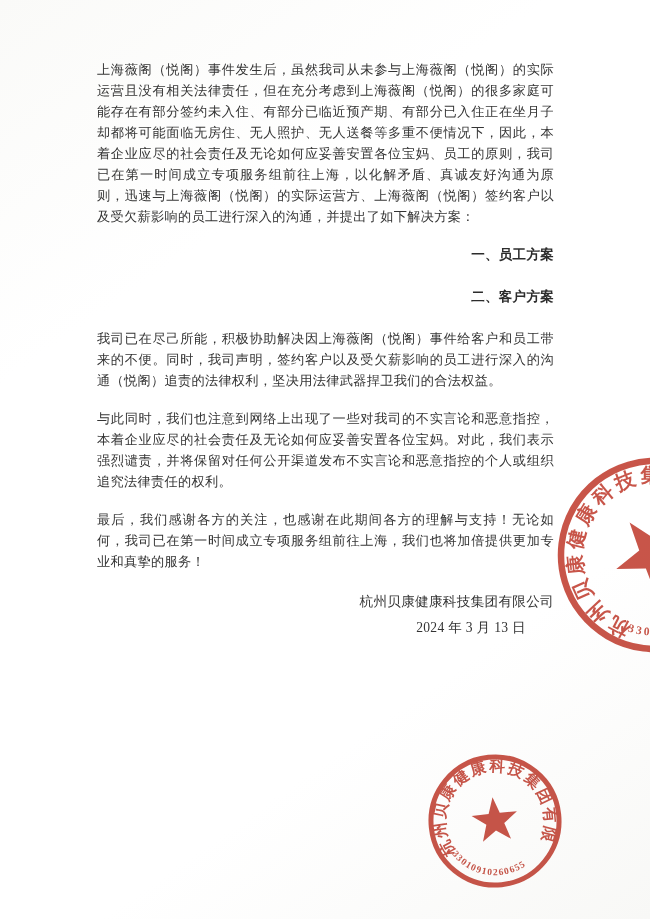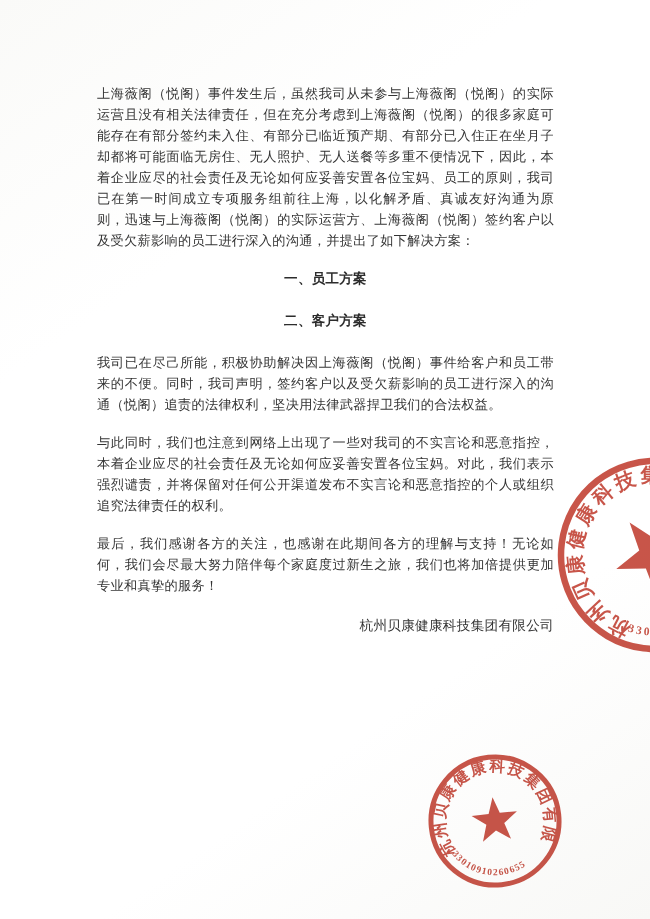--- a/index.html
+++ b/index.html
@@ -10,35 +10,35 @@
     overflow:hidden;
   }
   .page{
     position:relative;
     width:650px;height:919px;
     background:linear-gradient(145deg,#fafaf8 0%,#ffffff 28%,#ffffff 72%,#f8f8f6 100%);
     overflow:hidden;
   }
   .doc{
     position:absolute;
-    left:97px;top:83px;width:457px;
+    left:97px;top:59px;width:457px;
     color:#343434;
     font-size:13.2px;
     line-height:21px;
     letter-spacing:0.3px;
     text-align:justify;
   }
   .doc p{margin:0 0 17px 0;}
   .doc h3{
     margin:0 0 21px 0;
     font-size:13.5px;
     line-height:21px;
     font-weight:bold;
     color:#2c2c2c;
-    text-align:center;
+    text-align:right;
   }
   .sig{margin-top:4px;}
   .sig-company{
     text-align:right;
     font-size:13.6px;
     line-height:26px;
     color:#333;
   }
   .sig-date{
     text-align:right;
@@ -64,24 +64,25 @@
 <body>
 
 <div class="page">
 
   <div class="doc">
     <p>上海薇阁（悦阁）事件发生后，虽然我司从未参与上海薇阁（悦阁）的实际运营且没有相关法律责任，但在充分考虑到上海薇阁（悦阁）的很多家庭可能存在有部分签约未入住、有部分已临近预产期、有部分已入住正在坐月子却都将可能面临无房住、无人照护、无人送餐等多重不便情况下，因此，本着企业应尽的社会责任及无论如何应妥善安置各位宝妈、员工的原则，我司已在第一时间成立专项服务组前往上海，以化解矛盾、真诚友好沟通为原则，迅速与上海薇阁（悦阁）的实际运营方、上海薇阁（悦阁）签约客户以及受欠薪影响的员工进行深入的沟通，并提出了如下解决方案：</p>
     <h3>一、员工方案</h3>
     <h3>二、客户方案</h3>
     <p>我司已在尽己所能，积极协助解决因上海薇阁（悦阁）事件给客户和员工带来的不便。同时，我司声明，签约客户以及受欠薪影响的员工进行深入的沟通（悦阁）追责的法律权利，坚决用法律武器捍卫我们的合法权益。</p>
     <p>与此同时，我们也注意到网络上出现了一些对我司的不实言论和恶意指控，本着企业应尽的社会责任及无论如何应妥善安置各位宝妈。对此，我们表示强烈谴责，并将保留对任何公开渠道发布不实言论和恶意指控的个人或组织追究法律责任的权利。</p>
-    <p>最后，我们感谢各方的关注，也感谢在此期间各方的理解与支持！无论如何，我们会尽最大努力陪伴每个家庭度过新生之旅，我们也将加倍提供更加专业和真挚的服务！</p>
+    <p>最后，我们感谢各方的关注，也感谢在此期间各方的理解与支持！无论如何，我司已在第一时间成立专项服务组前往上海，我们也将加倍提供更加专业和真挚的服务！</p>
 
     <div class="sig">
       <div class="sig-company">杭州贝康健康科技集团有限公司</div>
+      <div class="sig-date">2024 年 3 月 13 日</div>
     </div>
   </div>
 
   <svg class="seal seal-bottom" viewBox="0 0 150 150">
     <g transform="rotate(-6 75 75)">
       <circle cx="75" cy="75" r="64" fill="none" stroke="#bf392b" stroke-width="5"></circle>
       <polygon fill="#bf392b" points="75,51 69.4,67.3 52.2,67.6 66,77.9 60.9,94.4 75,84.5 89.1,94.4 84,77.9 97.8,67.6 80.6,67.3"></polygon>
       <path id="ringPathB" d="M 34 103.7 A 50 50 0 1 1 116 103.7" fill="none"></path>
       <text font-size="15.5" letter-spacing="2.2" fill="#bf392b">
         <textPath href="#ringPathB" startOffset="2">杭州贝康健康科技集团有限公司</textPath>

